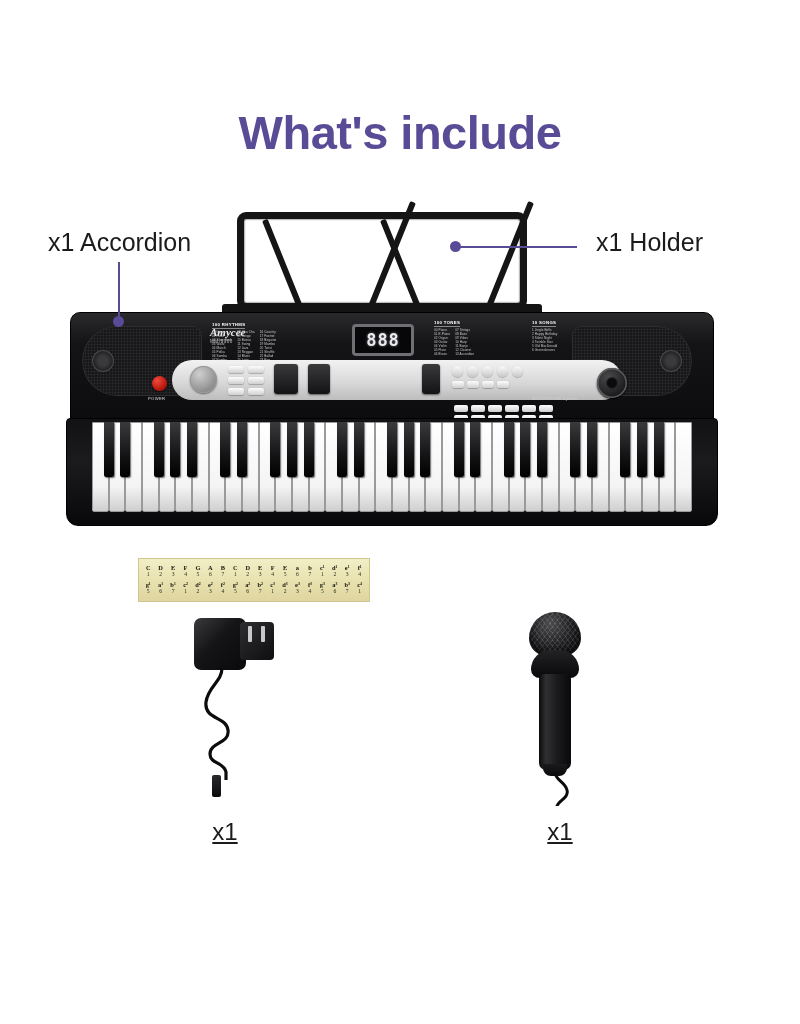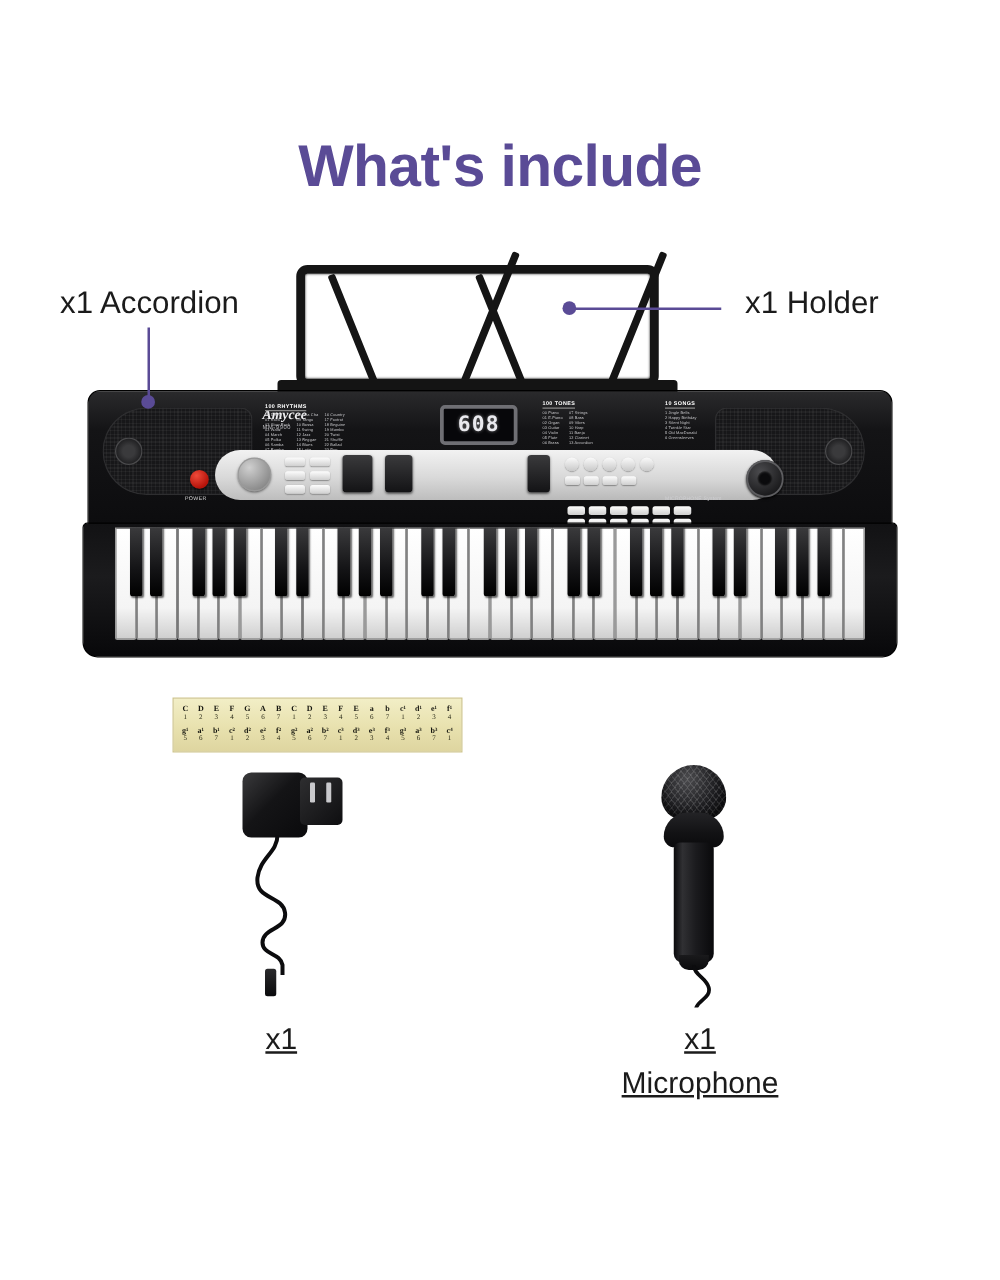--- a/index.html
+++ b/index.html
@@ -282,21 +282,21 @@
     </div>
 
     <div class="spec spec-songs">
       <span class="hd">10 SONGS</span>
       <div>
         1 Jingle Bells<br>2 Happy Birthday<br>3 Silent Night<br>4 Twinkle Star<br>5 Old MacDonald<br>6 Greensleeves
       </div>
     </div>
 
     <div class="led">
-      <span class="led-digits">608</span>
+      <span class="led-digits">888</span>
     </div>
 
     <div class="panel"></div>
     <div class="panel2"></div>
 
     <div class="knob"></div>
 
     <div class="power-btn"></div>
     <div class="power-lbl">POWER</div>
 
@@ -591,16 +591,15 @@
     <div class="mic-head"></div>
     <div class="mic-neck"></div>
     <div class="mic-handle"></div>
     <div class="mic-tip"></div>
     <svg style="position:absolute; left:28px; top:160px;" width="50" height="34" viewBox="0 0 50 34">
       <path d="M12 0 C12 8, 22 10, 24 18 C26 26, 16 28, 14 34" stroke="#0c0c0e" stroke-width="3" fill="none" stroke-linecap="round"></path>
     </svg>
   </div>
   <div class="lbl lbl-mic">
     <span>x1</span>
-    <span>Microphone</span>
   </div>
 
 </div>
 
 </body></html>

